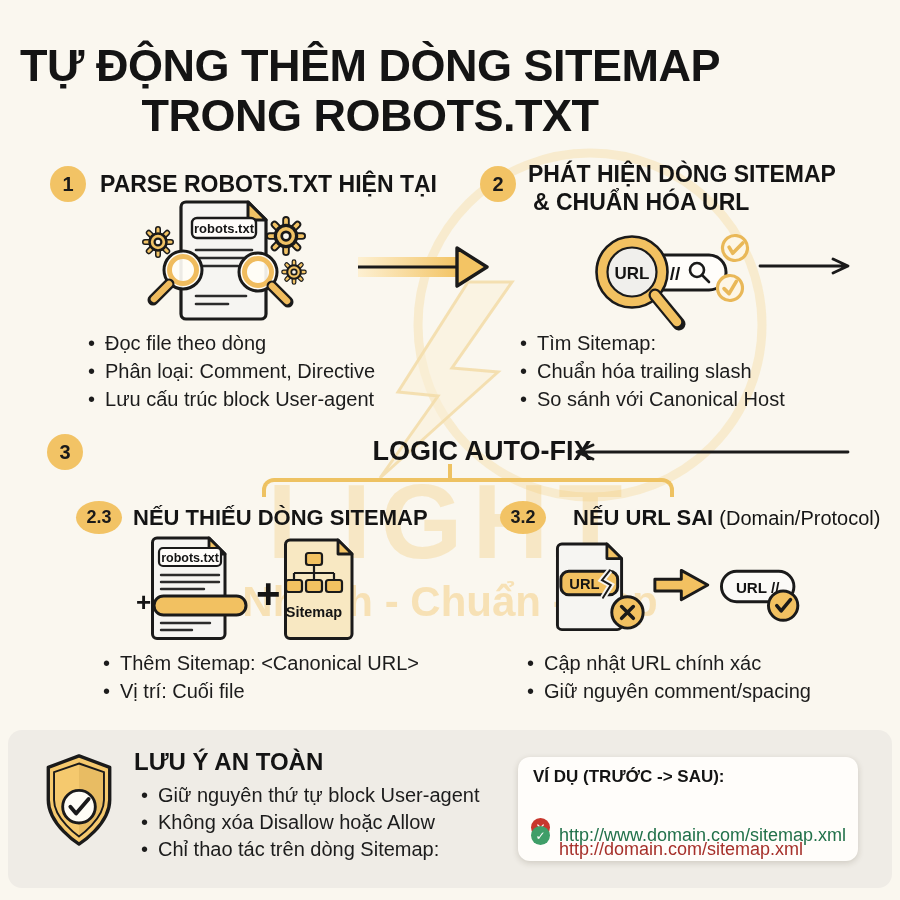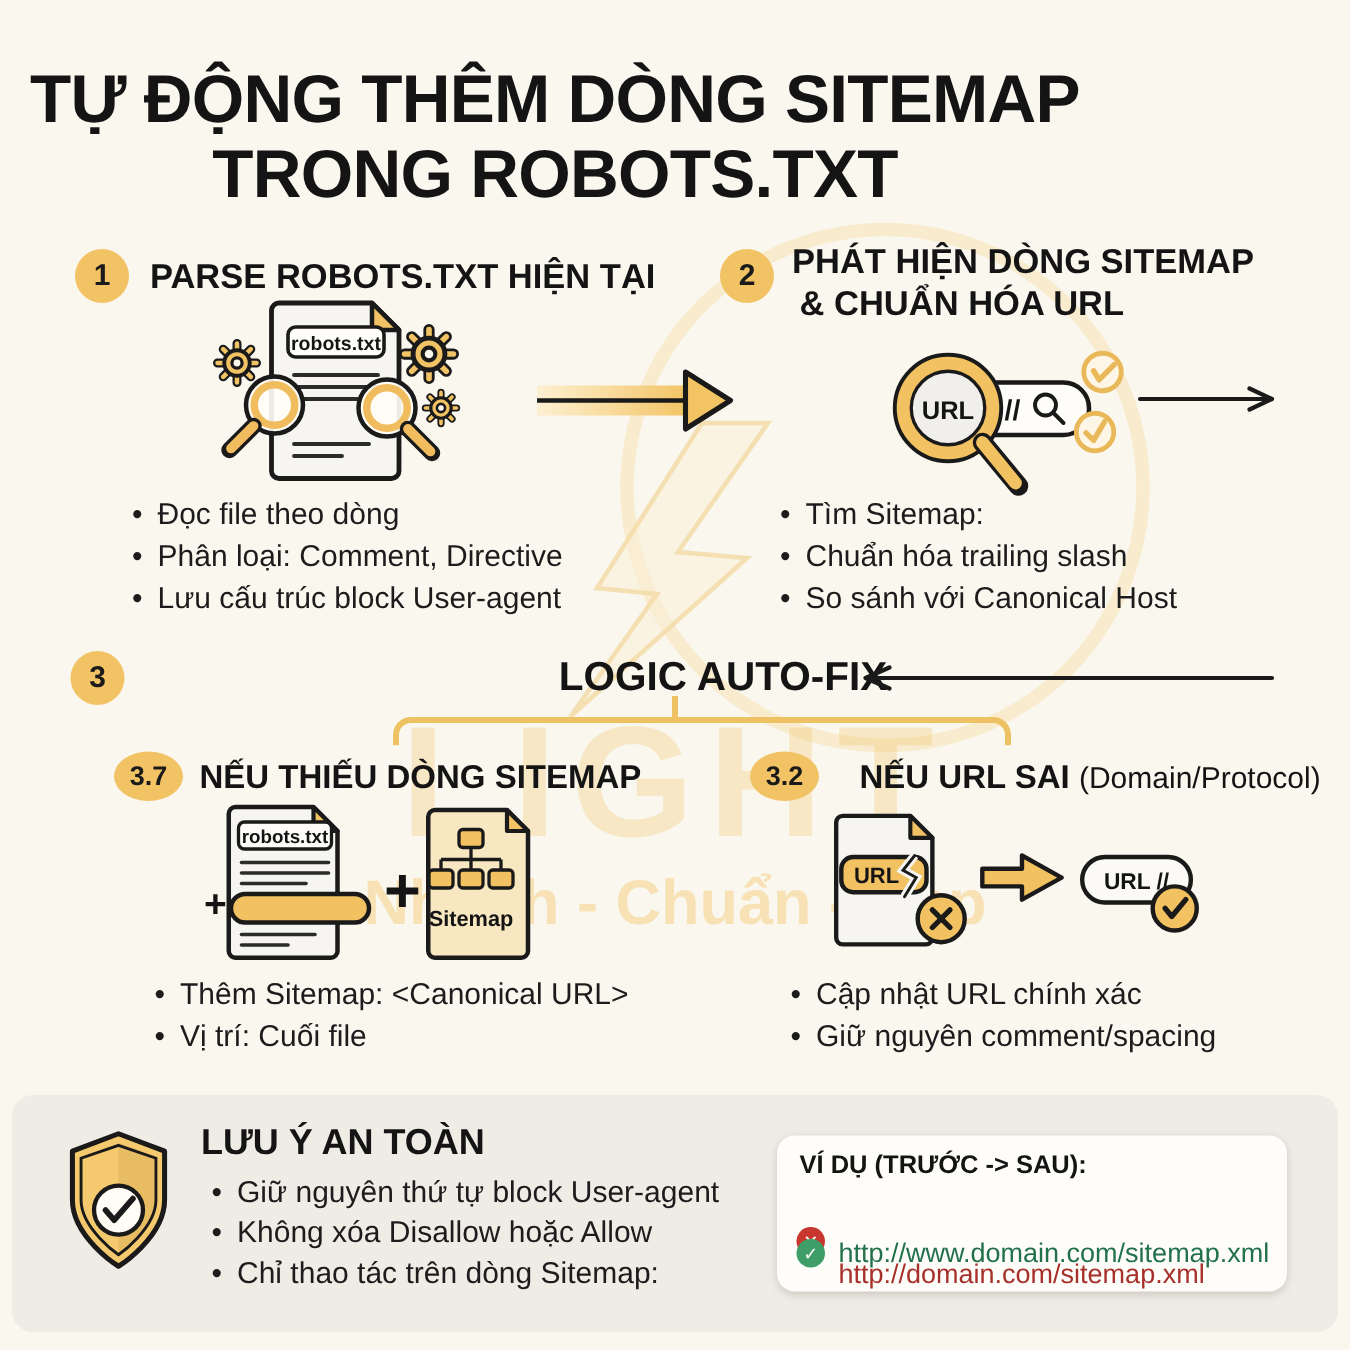--- a/index.html
+++ b/index.html
@@ -166,21 +166,21 @@
 
   <div class="abs badge" style="left:47px;top:434px;">3</div>
   <div class="abs" style="left:0;top:436px;width:900px;text-align:center;font-size:27px;font-weight:700;color:#141414;margin-left:32px;">LOGIC AUTO-FIX</div>
   <svg class="abs" style="left:572px;top:443px;" width="278" height="18" viewBox="0 0 278 18">
     <path d="M276,9 H7 M21,2 L5,9 L21,16" fill="none" stroke="#1a1a1a" stroke-width="2.8" stroke-linecap="round" stroke-linejoin="round"></path>
   </svg>
 
   <div class="abs stem" style="left:448px;top:464px;width:4px;height:15px;"></div>
   <div class="abs bracket" style="left:262px;top:478px;width:404px;height:15px;"></div>
 
-  <div class="abs badge-sub" style="left:76px;top:501px;">3.7</div>
+  <div class="abs badge-sub" style="left:76px;top:501px;">2.3</div>
   <div class="abs h-sub" style="left:133px;top:505px;">NẾU THIẾU DÒNG SITEMAP</div>
 
   <svg class="abs" style="left:130px;top:535px;" width="240" height="108" viewBox="0 0 240 108">
     <text x="6" y="76" font-size="26" font-weight="bold" fill="#141414">+</text>
     <g>
       <path d="M27,3 h52 l16,16 v80 a4.5,4.5 0 0 1 -4.5,4.5 h-63.5 a4.5,4.5 0 0 1 -4.5,-4.5 v-91.5 a4.5,4.5 0 0 1 4.5,-4.5 z" fill="#f6f5f2" stroke="#1a1a1a" stroke-width="3" stroke-linejoin="round"></path>
       <path d="M79,3 l16,16 h-16 z" fill="#f2c365" stroke="#1a1a1a" stroke-width="2.8" stroke-linejoin="round"></path>
       <rect x="29" y="13" width="62" height="18" rx="4" fill="#fffdfa" stroke="#1a1a1a" stroke-width="2.2"></rect>
       <text x="60" y="27" text-anchor="middle" font-size="12.5" font-weight="bold" fill="#141414">robots.txt</text>
       <g stroke="#2b2b2b" stroke-width="2.4" stroke-linecap="round">

